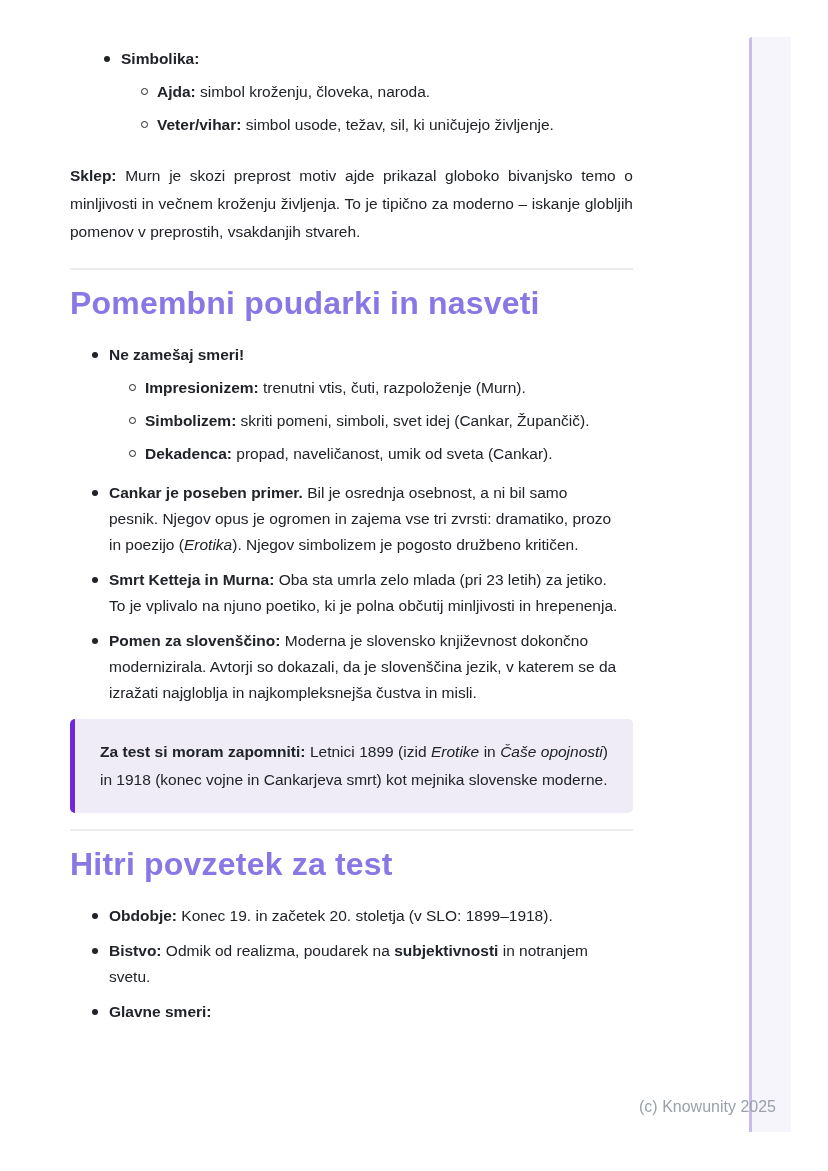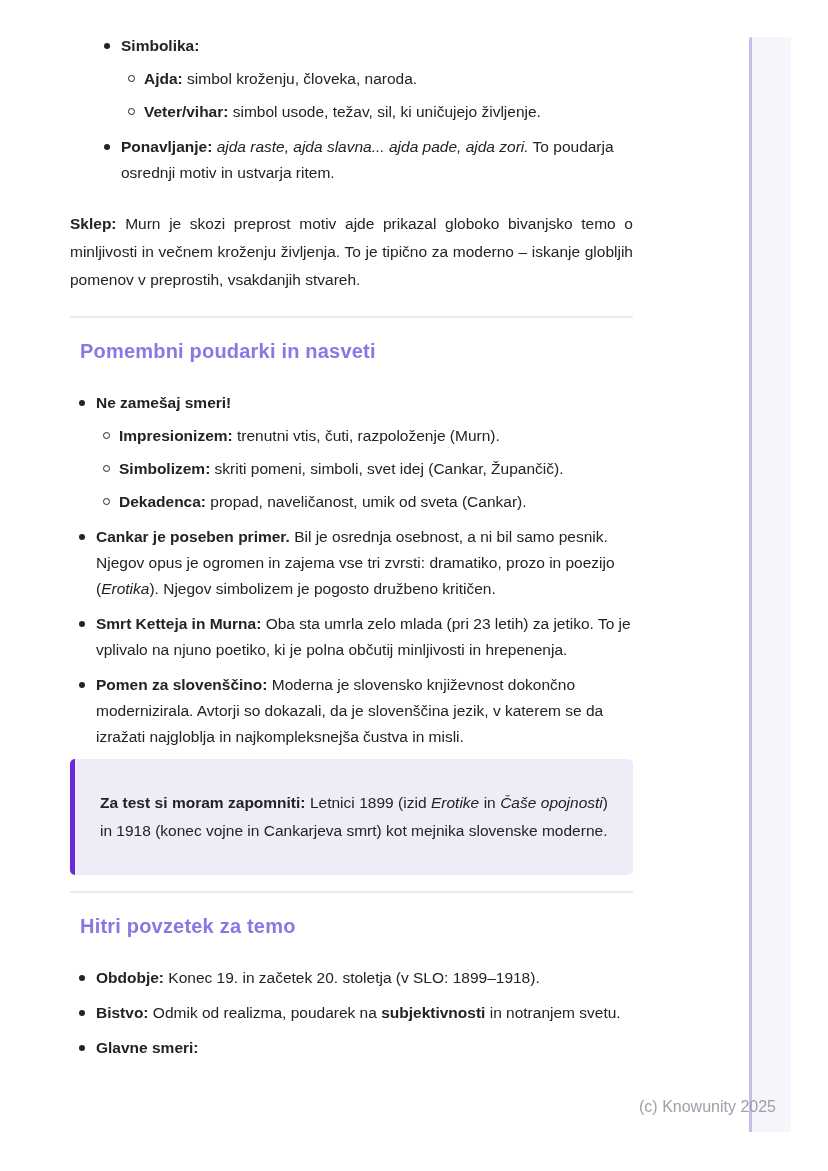--- a/index.html
+++ b/index.html
@@ -11,40 +11,40 @@
     --strip_bg:#f6f5fb;
     --strip_line:#c9bbec;
     --watermark:#9aa1a9;
   }
   html,body{margin:0;padding:0;background:#ffffff;}
   .page{
     position:relative;width:828px;height:1171px;background:#ffffff;overflow:hidden;
     font-family:"Liberation Sans",sans-serif;color:var(--text);
   }
   .content{position:absolute;left:70px;top:33px;width:563px;font-size:15.5px;line-height:26px;}
-  ul{list-style:none;margin:0;padding:0;}
+  ul{list-style:none;margin:13px;padding:0;}
   .l1 > li{position:relative;padding-left:26px;margin-bottom:9px;}
   .l1 > li::before{
     content:"";position:absolute;left:9px;top:10px;width:6px;height:6px;border-radius:50%;background:var(--text);
   }
   .l2{margin-top:7px;}
   .l2 > li{position:relative;padding-left:23px;margin-bottom:7px;}
   .l2 > li::before{
     content:"";position:absolute;left:7px;top:9px;width:5px;height:5px;border-radius:50%;
     border:1.5px solid var(--text);background:transparent;box-sizing:content-box;
   }
   .indent{margin-left:25px;}
   .b{font-weight:700;}
   .it{font-style:italic;}
   .para{margin:24px 0 0;line-height:28px;text-align:justify;}
   .divider{border:none;height:2px;background:var(--divider);margin:22px 0 0;}
-  .heading{margin:18px 10px 24px;font-size:20px;line-height:30px;font-weight:700;color:var(--accent);letter-spacing:.2px;}
+  .heading{margin:18px 0 24px;font-size:32px;line-height:30px;font-weight:700;color:var(--accent);letter-spacing:.2px;}
   .callout{
     background:var(--callout_bg);border-left:5px solid var(--callout_border);
-    border-radius:5px;padding:30px 25px;
+    border-radius:5px;padding:19px 25px;
   }
   .callout p{margin:0;line-height:28px;text-align:justify;}
   .mt16{margin-top:16px;}
   .side-strip{
     position:absolute;left:749px;top:37px;width:39px;height:1095px;
     background:var(--strip_bg);border-left:3px solid var(--strip_line);
     border-top-left-radius:3px;z-index:1;
   }
   .watermark{
     position:absolute;top:1100px;right:52px;font-size:16px;line-height:14px;
@@ -57,23 +57,20 @@
 <div class="page">
   <div class="content">
 
     <ul class="l1 indent">
       <li>
         <span><span class="b">Simbolika:</span></span>
         <ul class="l2">
           <li><span><span class="b">Ajda:</span><span> simbol kroženju, človeka, naroda.</span></span></li>
           <li><span><span class="b">Veter/vihar:</span><span> simbol usode, težav, sil, ki uničujejo življenje.</span></span></li>
         </ul>
-      </li>
-      <li>
-        <span><span class="b">Ponavljanje:</span><span> </span><span class="it">ajda raste, ajda slavna... ajda pade, ajda zori.</span><span> To poudarja osrednji motiv in ustvarja ritem.</span></span>
       </li>
     </ul>
 
     <p class="para"><span class="b">Sklep:</span><span> Murn je skozi preprost motiv ajde prikazal globoko bivanjsko temo o minljivosti in večnem kroženju življenja. To je tipično za moderno – iskanje globljih pomenov v preprostih, vsakdanjih stvareh.</span></p>
 
     <hr class="divider">
 
     <h2 class="heading">Pomembni poudarki in nasveti</h2>
 
     <ul class="l1">
@@ -95,21 +92,21 @@
         <span><span class="b">Pomen za slovenščino:</span><span> Moderna je slovensko književnost dokončno modernizirala. Avtorji so dokazali, da je slovenščina jezik, v katerem se da izražati najgloblja in najkompleksnejša čustva in misli.</span></span>
       </li>
     </ul>
 
     <div class="callout">
       <p><span class="b">Za test si moram zapomniti:</span><span> Letnici 1899 (izid </span><span class="it">Erotike</span><span> in </span><span class="it">Čaše opojnosti</span><span>) in 1918 (konec vojne in Cankarjeva smrt) kot mejnika slovenske moderne.</span></p>
     </div>
 
     <hr class="divider mt16">
 
-    <h2 class="heading">Hitri povzetek za temo</h2>
+    <h2 class="heading">Hitri povzetek za test</h2>
 
     <ul class="l1">
       <li>
         <span><span class="b">Obdobje:</span><span> Konec 19. in začetek 20. stoletja (v SLO: 1899–1918).</span></span>
       </li>
       <li>
         <span><span class="b">Bistvo:</span><span> Odmik od realizma, poudarek na </span><span class="b">subjektivnosti</span><span> in notranjem svetu.</span></span>
       </li>
       <li>
         <span><span class="b">Glavne smeri:</span></span>

